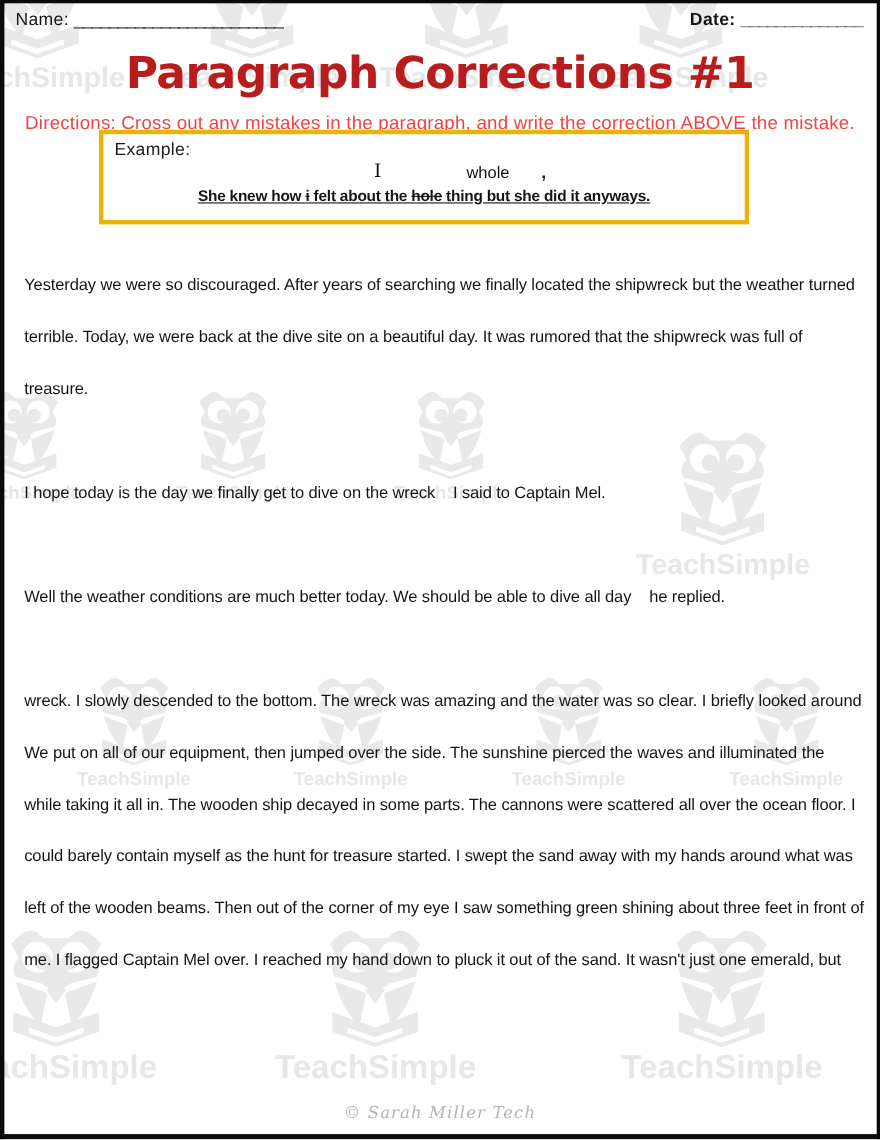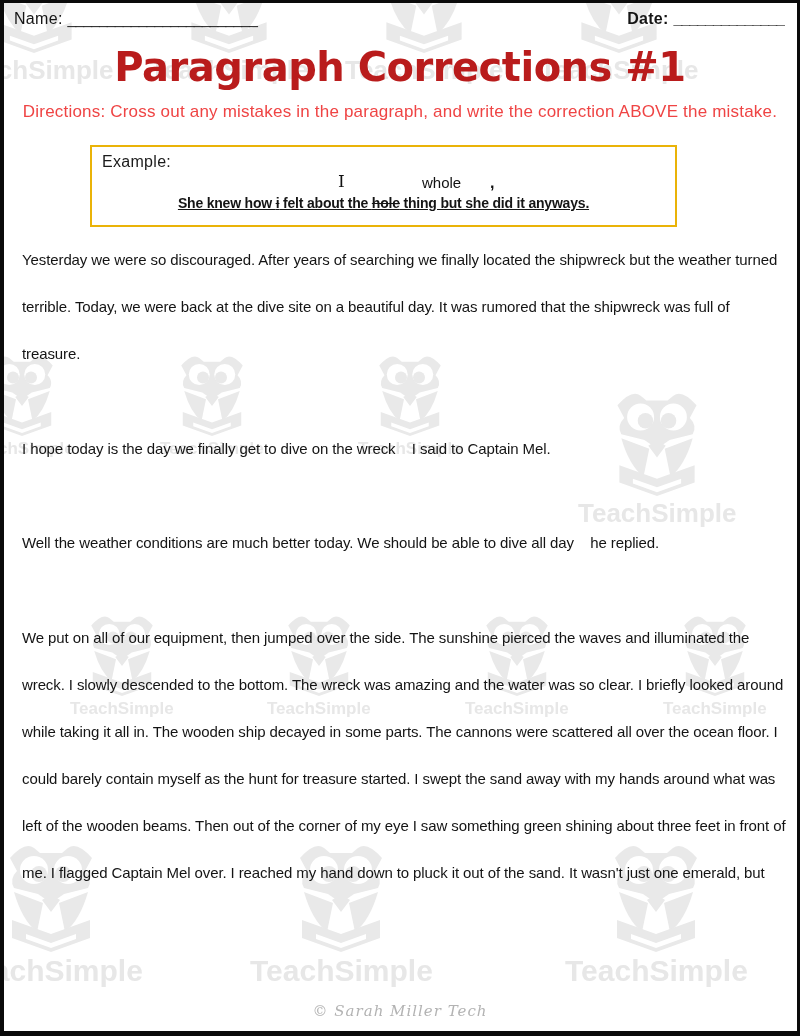--- a/index.html
+++ b/index.html
@@ -36,22 +36,22 @@
   .hdr-date{position:absolute;right:16px;top:10px;font-size:16px;color:#151515;
             letter-spacing:.3px;text-align:right;font-weight:bold;}
   .blankline{letter-spacing:-1px;color:#2a2a2a;}
 
   .title{position:absolute;left:0;top:44px;width:800px;text-align:center;
          font-family:"DejaVu Sans", sans-serif;font-weight:800;font-size:40px;
          letter-spacing:-.5px;color:#b91c1c;}
   .directions{position:absolute;left:0;top:102px;width:800px;text-align:center;
               font-size:17px;letter-spacing:.2px;color:#ef4444;}
 
-  .example-box{position:absolute;left:90px;top:145px;width:583px;height:78px;
-               border:2px solid #eab308;background:transparent;}
+  .example-box{position:absolute;left:90px;top:118px;width:583px;height:78px;
+               border:4px solid #eab308;background:transparent;}
   .example-label{position:absolute;left:10px;top:6px;font-size:16px;color:#1b1b1b;
                  letter-spacing:.3px;}
   .corr{position:absolute;color:#111;}
   .corr-i{left:246px;top:24px;font-family:"DejaVu Serif", serif;font-size:17px;}
   .corr-whole{left:330px;top:27px;font-size:15px;}
   .corr-comma{left:398px;top:27px;font-size:16px;font-weight:bold;}
   .example-sentence{position:absolute;left:0;top:48px;width:100%;text-align:center;
                     font-size:14px;font-weight:bold;color:#151515;letter-spacing:-.2px;text-decoration:underline;}
   .strike{text-decoration:line-through;}
 
@@ -210,22 +210,22 @@
 
     <div class="para para-2">
       <div class="pline">I hope today is the day we finally get to dive on the wreck    I said to Captain Mel.</div>
     </div>
 
     <div class="para para-3">
       <div class="pline">Well the weather conditions are much better today. We should be able to dive all day    he replied.</div>
     </div>
 
     <div class="para para-4">
+      <div class="pline">wreck. I slowly descended to the bottom. The wreck was amazing and the water was so clear. I briefly looked around</div>
       <div class="pline">We put on all of our equipment, then jumped over the side. The sunshine pierced the waves and illuminated the</div>
-      <div class="pline">wreck. I slowly descended to the bottom. The wreck was amazing and the water was so clear. I briefly looked around</div>
       <div class="pline">while taking it all in. The wooden ship decayed in some parts. The cannons were scattered all over the ocean floor. I</div>
       <div class="pline">could barely contain myself as the hunt for treasure started. I swept the sand away with my hands around what was</div>
       <div class="pline">left of the wooden beams. Then out of the corner of my eye I saw something green shining about three feet in front of</div>
       <div class="pline">me. I flagged Captain Mel over. I reached my hand down to pluck it out of the sand. It wasn't just one emerald, but</div>
     </div>
 
     <div class="footer">© Sarah Miller Tech</div>
   </div>
 
   <div class="edge edge-top"></div>

